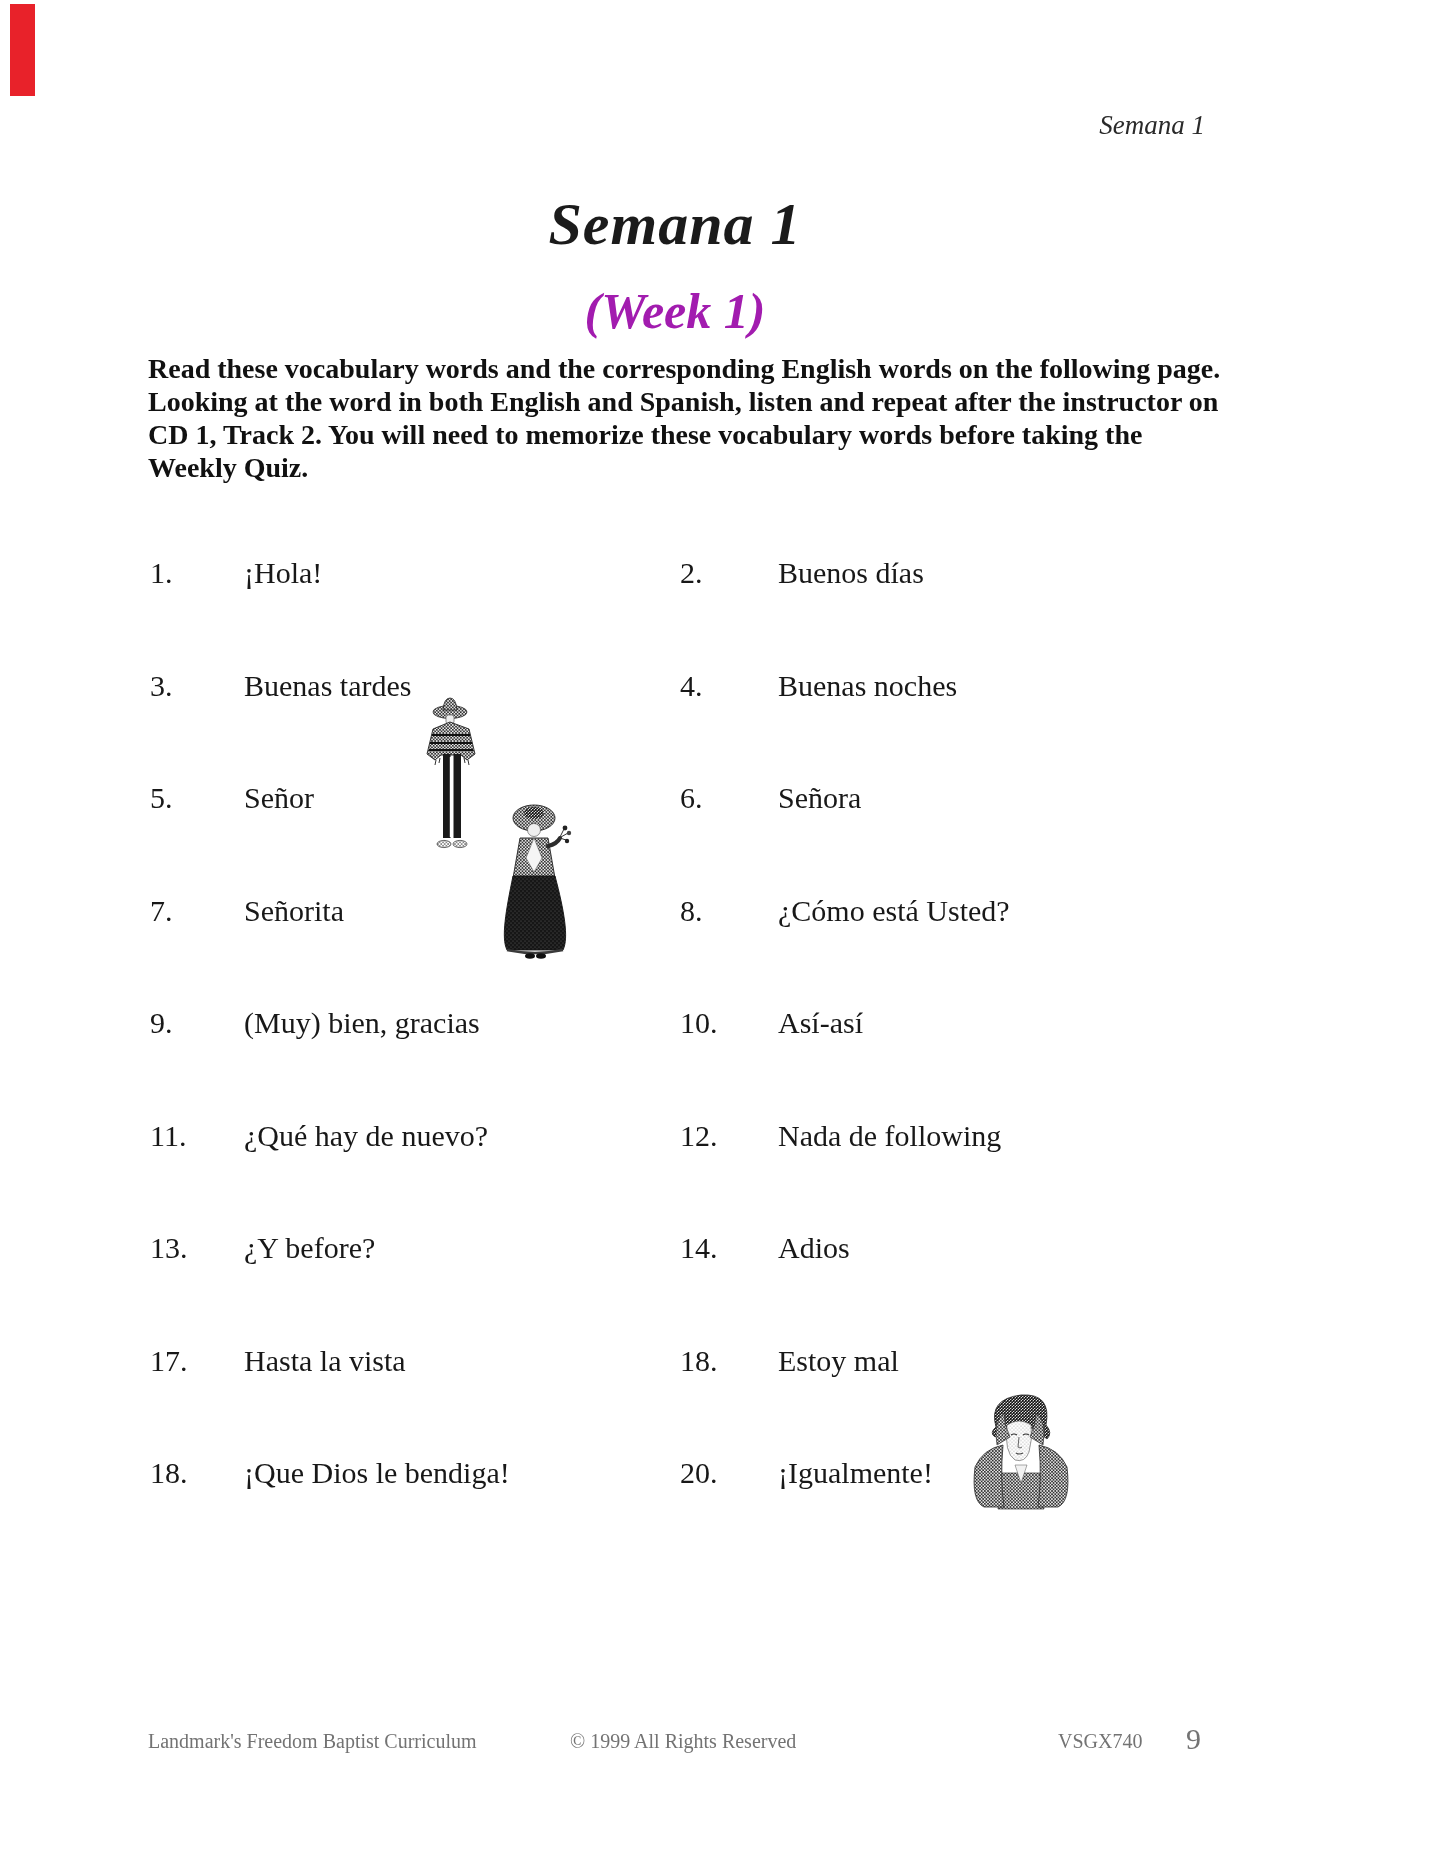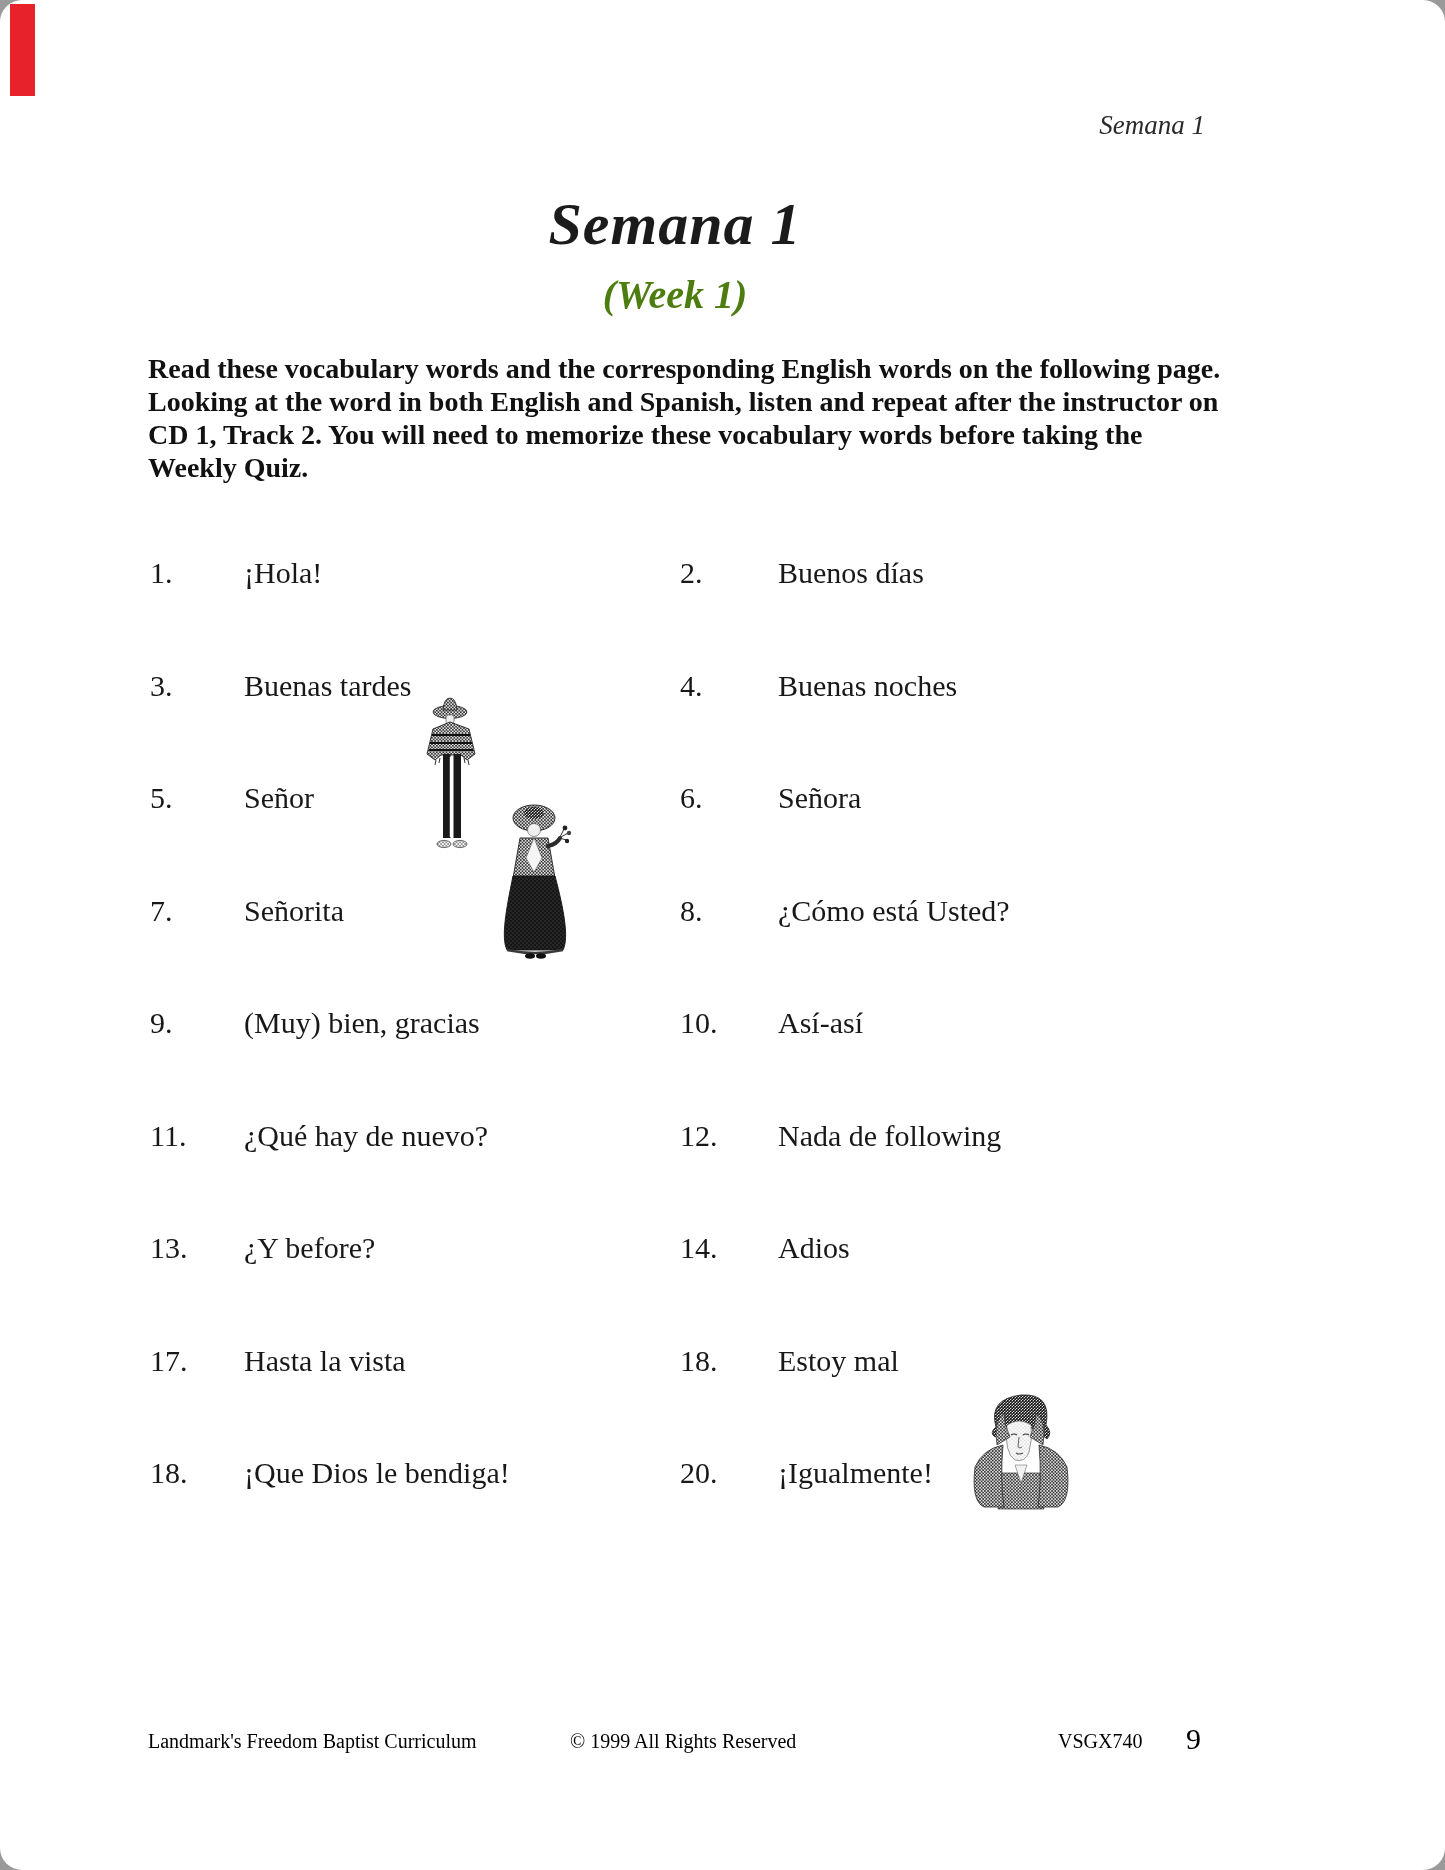--- a/index.html
+++ b/index.html
@@ -3,40 +3,39 @@
 <meta charset="utf-8">
 <style>
   html,body{margin:0;padding:0;background:#9a9a9a;}
   .page{
     position:relative;
     width:1445px;height:1870px;
     background:#ffffff;
     font-family:"Liberation Serif", serif;
     color:#151515;
     overflow:hidden;
-    border-radius:22px;
   }
   .red-mark{
     position:absolute;left:10px;top:4px;width:25px;height:92px;
     background:#e8222a;
   }
   .running-header{
     position:absolute;top:110px;right:240px;
     font-style:italic;font-size:27px;color:#2a2a2a;
     white-space:nowrap;
   }
   .page-title{
     position:absolute;top:190px;left:675px;transform:translateX(-50%);
     font-weight:bold;font-style:italic;font-size:60px;letter-spacing:1px;
     white-space:nowrap;color:#1b1b1b;
   }
   .page-subtitle{
-    position:absolute;top:271px;left:675px;transform:translateX(-50%);
-    font-weight:bold;font-style:italic;font-size:40px;
-    white-space:nowrap;color:#4d7c0f;
+    position:absolute;top:282px;left:675px;transform:translateX(-50%);
+    font-weight:bold;font-style:italic;font-size:50px;
+    white-space:nowrap;color:#a21caf;
   }
   .intro{
     position:absolute;left:148px;top:352px;width:1060px;
     font-weight:bold;font-size:28px;line-height:33px;color:#111;
   }
   .intro div{white-space:nowrap;}
   .vocab{position:absolute;left:0;top:0;width:100%;height:100%;}
   .vocab-row{position:absolute;left:0;width:100%;height:40px;}
   .vocab-row:nth-child(1){top:556px}
   .vocab-row:nth-child(2){top:669px}
@@ -52,21 +51,21 @@
   .v-num-l{left:150px}
   .v-txt-l{left:244px}
   .v-num-r{left:680px}
   .v-txt-r{left:778px}
   .fig{position:absolute;}
   .fig-man{left:420px;top:697px;width:64px;height:156px;}
   .fig-woman{left:496px;top:800px;width:80px;height:162px;}
   .fig-headache{left:968px;top:1391px;width:106px;height:122px;}
   .footer{
     position:absolute;left:0;top:1722px;width:100%;height:40px;
-    font-size:20px;color:#000000;text-decoration:underline;
+    font-size:20px;color:#737373;text-decoration:underline;
   }
   .footer .f-publisher{position:absolute;left:148px;top:8px;white-space:nowrap;}
   .footer .f-copyright{position:absolute;left:570px;top:8px;white-space:nowrap;text-align:center;}
   .footer .f-code{position:absolute;left:1058px;top:8px;white-space:nowrap;}
   .footer .f-page{position:absolute;left:1186px;top:0;font-size:30px;white-space:nowrap;}
 </style>
 </head>
 <body>
 
 <svg width="0" height="0" style="position:absolute" aria-hidden="true">

